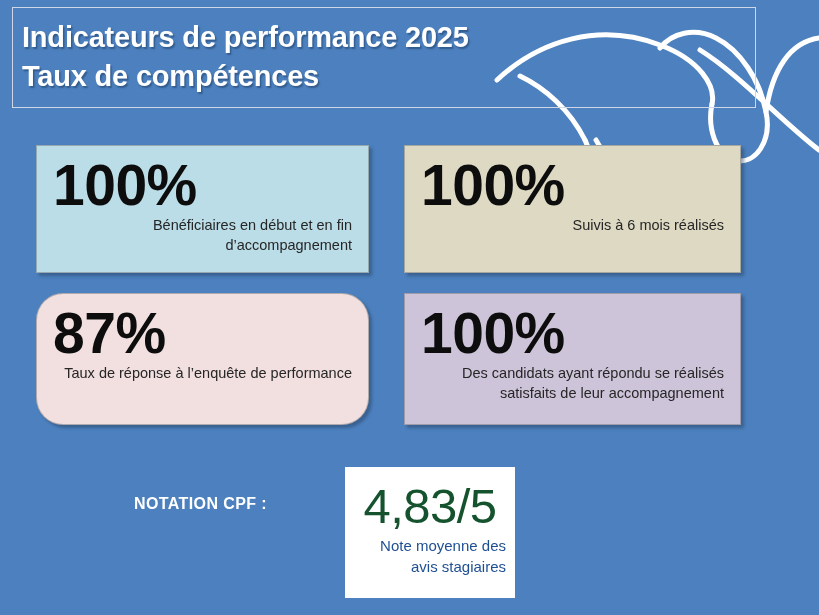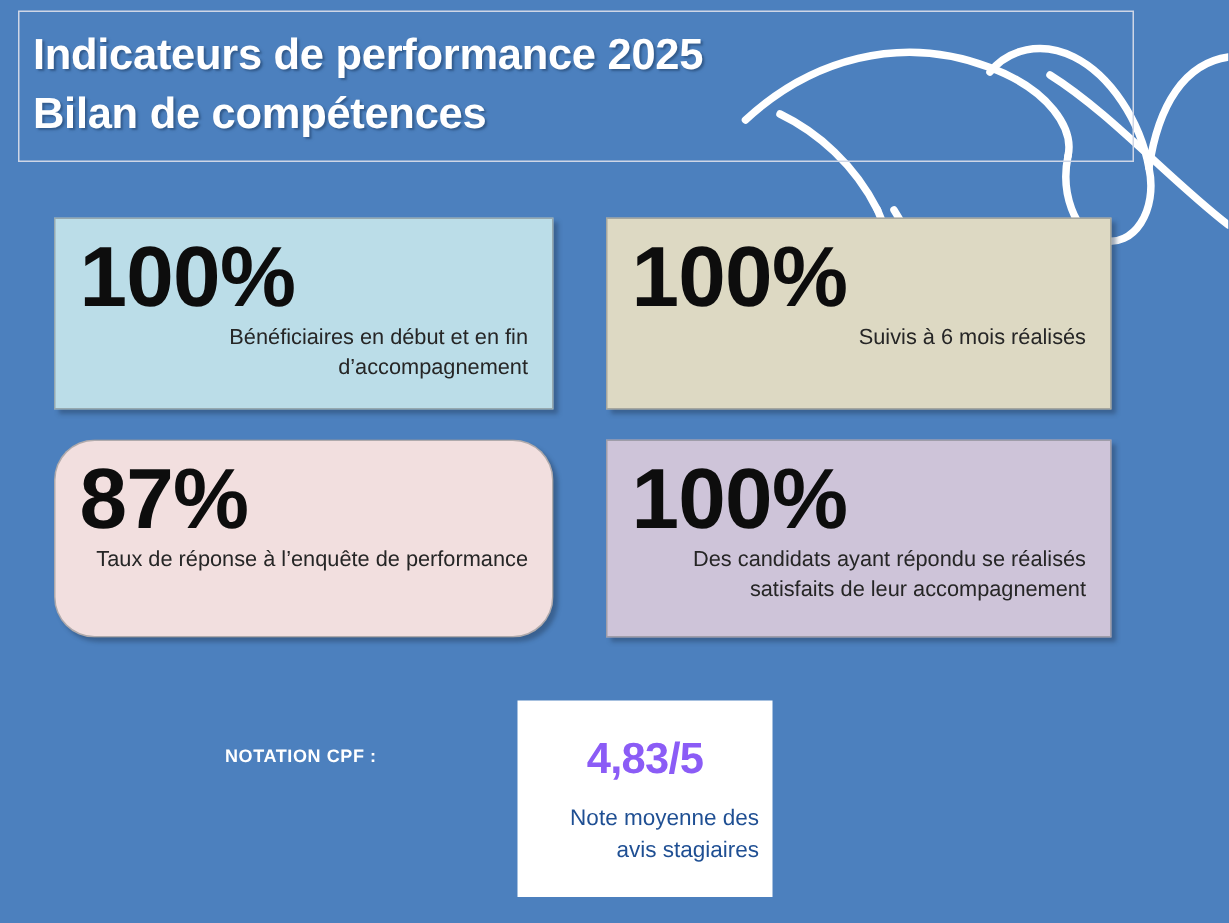--- a/index.html
+++ b/index.html
@@ -83,25 +83,25 @@
   }
 
   #card-1 { left: 36px;  top: 145px; width: 333px; height: 128px; background: #bbdde8; }
   #card-2 { left: 404px; top: 145px; width: 337px; height: 128px; background: #ddd9c3; }
   #card-3 { left: 36px;  top: 293px; width: 333px; height: 132px; background: #f2dfdf; border-radius: 27px; }
   #card-4 { left: 404px; top: 293px; width: 337px; height: 132px; background: #cec4d9; }
 
   
   #cpf-label {
     position: absolute;
-    left: 150px;
+    left: 134px;
     top: 491px;
     font-family: "Liberation Sans", sans-serif;
     font-weight: bold;
-    font-size: 12px;
+    font-size: 16px;
     line-height: 26px;
     letter-spacing: 0.4px;
     color: #ffffff;
     white-space: nowrap;
     text-align: center;
   }
   #cpf-box {
     position: absolute;
     left: 345px;
     top: 467px;
@@ -109,24 +109,24 @@
     height: 131px;
     background: #ffffff;
     display: flex;
     flex-direction: column;
     align-items: center;
     justify-content: flex-start;
     padding-top: 17px;
   }
   #cpf-score {
     font-family: "Liberation Sans", sans-serif;
-    font-weight: bold;
-    font-size: 29px;
+    font-weight: normal;
+    font-size: 49px;
     line-height: 45px;
-    color: #8b5cf6;
+    color: #14532d;
     letter-spacing: -0.5px;
   }
   #cpf-caption {
     font-family: "Liberation Sans", sans-serif;
     font-size: 15px;
     line-height: 21px;
     color: #1f4f93;
     text-align: right;
     margin-top: 6px;
     width: 152px;
@@ -152,21 +152,21 @@
       <path d="M585 140 C 600 175, 615 220, 622 258"></path>
       <path d="M622 258 C 628 210, 614 168, 596 140"></path>
 
       <path d="M585 140 C 570 110, 545 88, 520 76"></path>
     </g>
   </svg>
 
   <div id="title-box"></div>
   <div id="title-text">
     <div class="title-line">Indicateurs de performance 2025</div>
-    <div class="title-line">Bilan de compétences</div>
+    <div class="title-line">Taux de compétences</div>
   </div>
 
   <div class="card" id="card-1">
     <div class="card-value">100%</div>
     <div class="card-label">Bénéficiaires en début et en fin d’accompagnement</div>
   </div>
 
   <div class="card" id="card-2">
     <div class="card-value">100%</div>
     <div class="card-label">Suivis à 6 mois réalisés</div>

